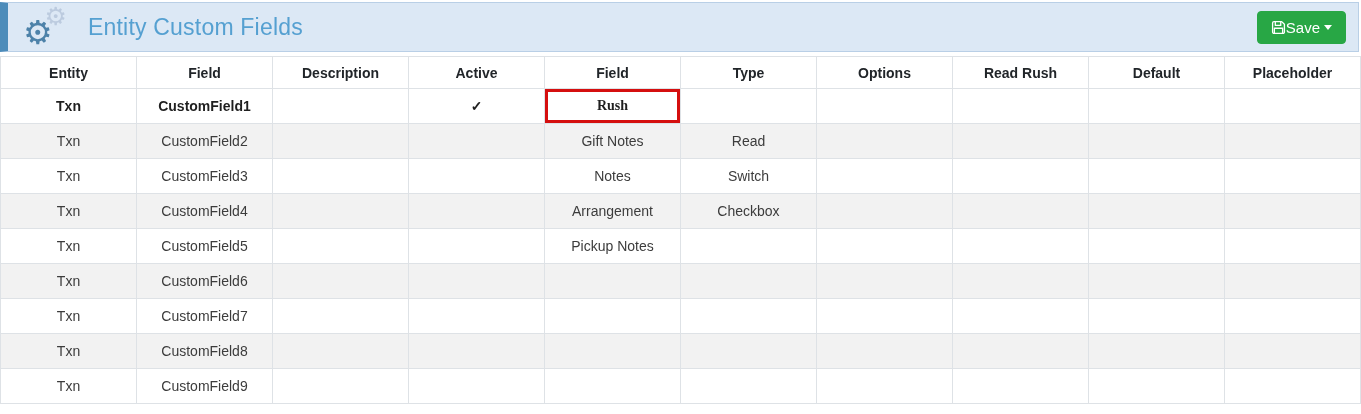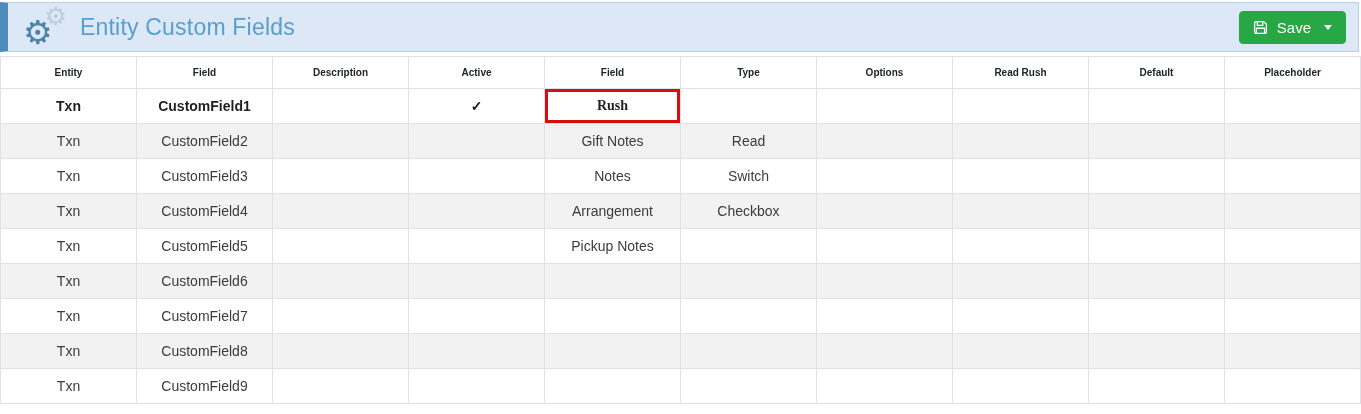--- a/index.html
+++ b/index.html
@@ -47,29 +47,28 @@
     position: absolute;
     line-height: 1;
     font-family: "DejaVu Sans", sans-serif;
     user-select: none;
   }
   .gear.back  { right: 1px;  top: 0px;    font-size: 25px; color: #bccbdf; }
   .gear.front { left: 1px;   bottom: 1px; font-size: 33px; color: #4d82a9; }
   .title {
     font-size: 23px;
     color: var(--title-text);
-    margin-left: 12px;
+    margin-left: 20px;
     letter-spacing: 0.2px;
     white-space: nowrap;
   }
   .save-btn {
     margin-left: auto;
     display: flex;
     align-items: center;
-    gap: 9px;
     background: var(--save-button-bg);
     color: #fff;
     border: 1px solid #28a745;
     border-radius: 4px;
     height: 33px;
     padding: 0 13px;
     font-size: 15px;
     font-family: inherit;
     cursor: pointer;
   }
@@ -83,21 +82,21 @@
   }
 
   
   table {
     width: 100%;
     border-collapse: collapse;
     table-layout: fixed;
   }
   th {
     height: 32px;
-    font-size: 10px;
+    font-size: 14px;
     font-weight: bold;
     color: #212529;
     text-align: center;
     vertical-align: middle;
     background: #fff;
     border: 1px solid var(--table-border);
   }
   td {
     height: 35px;
     font-size: 14px;

